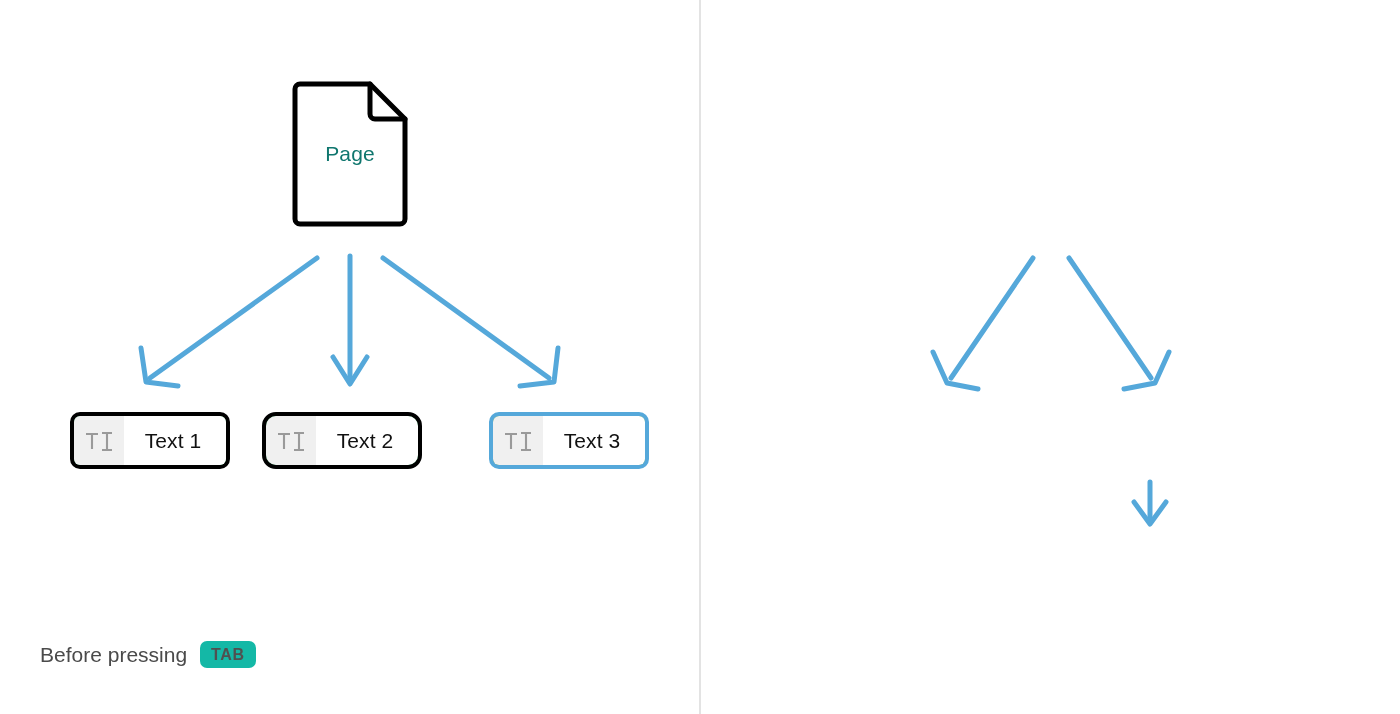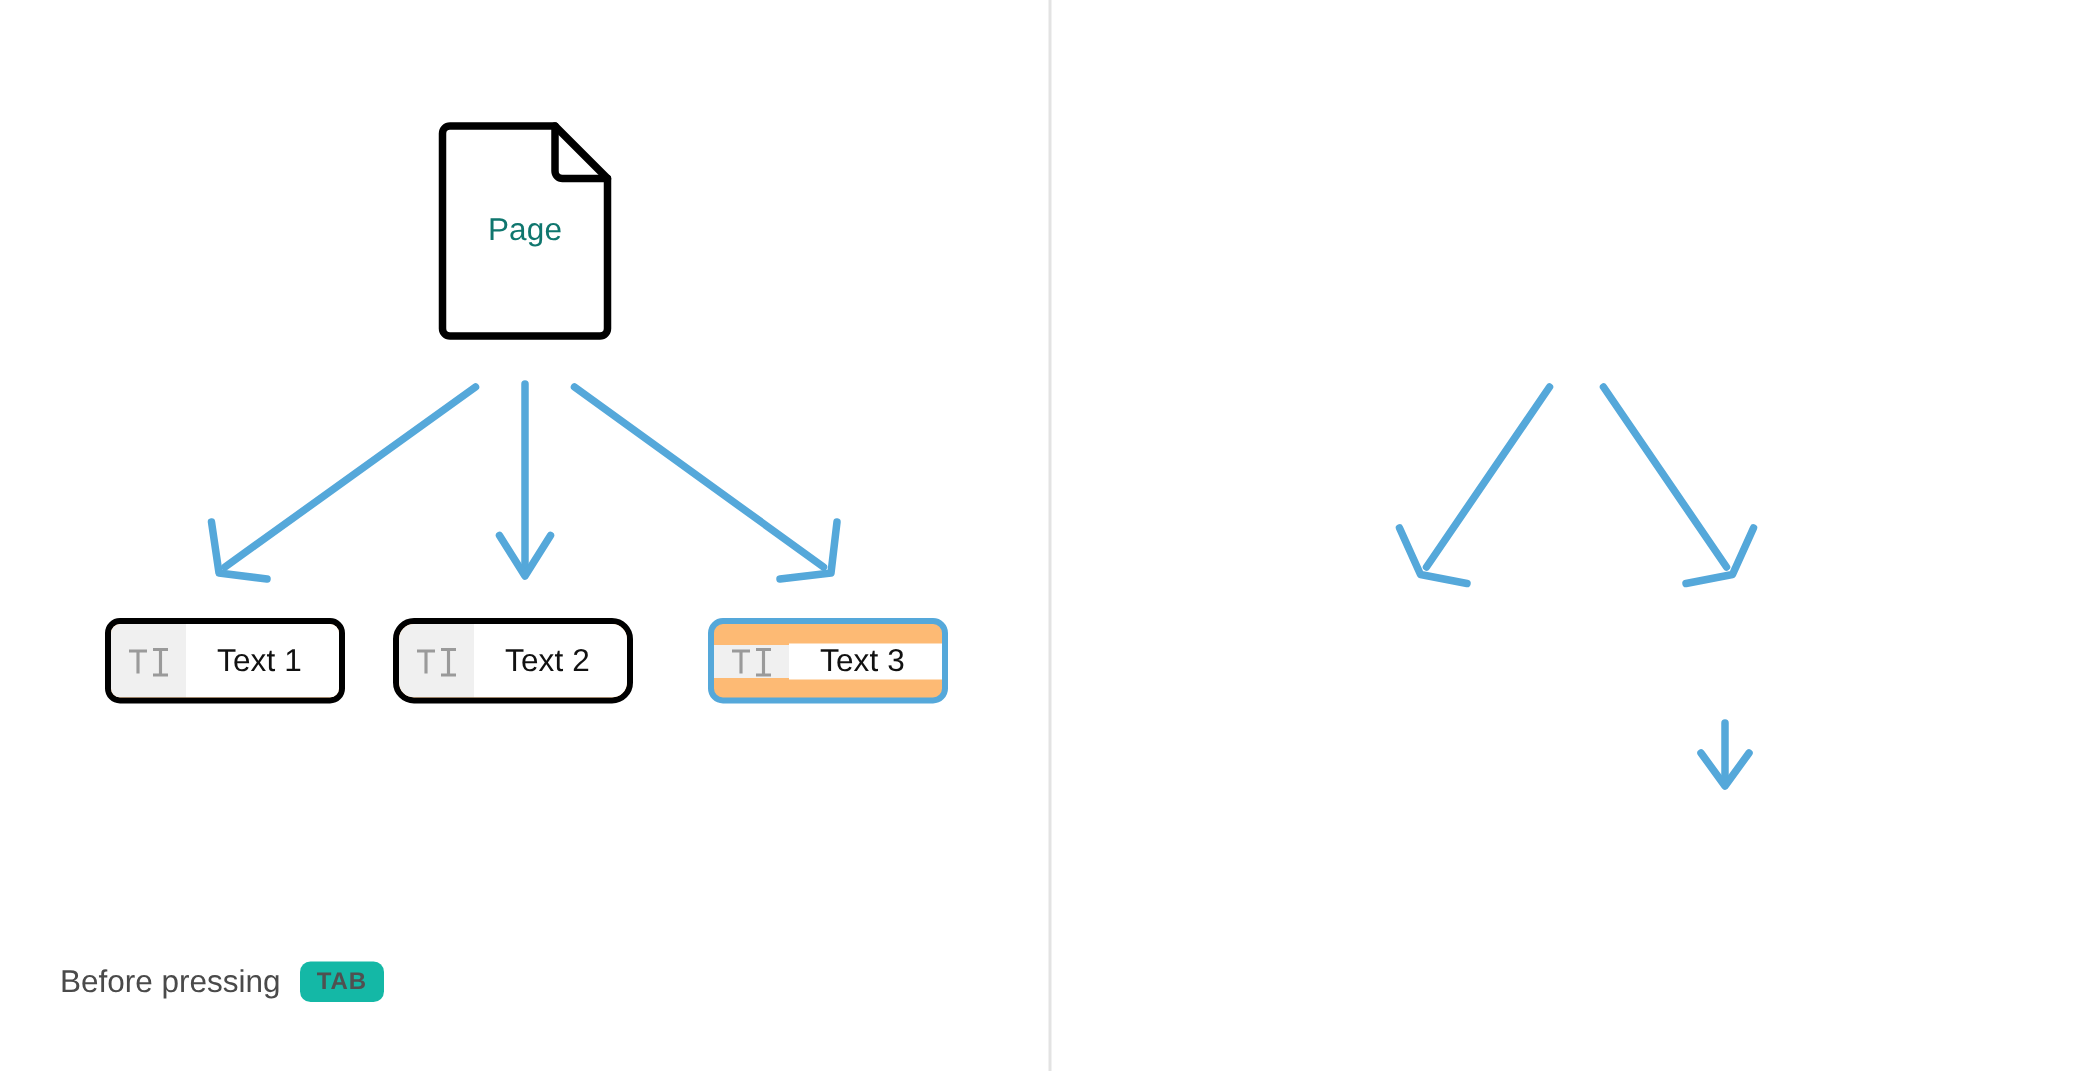--- a/index.html
+++ b/index.html
@@ -74,21 +74,21 @@
   
   .text-node {
     position: absolute;
     width: 160px;
     height: 57px;
     box-sizing: border-box;
     display: flex;
     align-items: stretch;
     border: 4px solid #000000;
     border-radius: 10px;
-    background: #fdba74;
+    background: #15803d;
     overflow: hidden;
   }
   .text-node.selected {
     border-color: #55a8da;
   }
   .text-node .tn-icon {
     width: 50px;
     flex: 0 0 50px;
     background: #f0f0f0;
     display: flex;
@@ -193,21 +193,21 @@
             <path d="M 8 4 L 8 19"></path>
             <path d="M 18 3 L 28 3"></path>
             <path d="M 23 3 L 23 20"></path>
             <path d="M 18 20 L 28 20"></path>
           </g>
         </svg>
       </span>
       <span class="tn-text">Text 2</span>
     </div>
 
-    <div class="text-node selected" style="left:472px; top:412px;align-items:center;">
+    <div class="text-node selected" style="left:489px; top:412px;">
       <span class="tn-icon">
         <svg width="30" height="22" viewBox="0 0 30 22">
           <g stroke="#9a9a9a" stroke-width="2.1" stroke-linecap="butt" fill="none">
             <path d="M 2 4 L 14 4"></path>
             <path d="M 8 4 L 8 19"></path>
             <path d="M 18 3 L 28 3"></path>
             <path d="M 23 3 L 23 20"></path>
             <path d="M 18 20 L 28 20"></path>
           </g>
         </svg>

